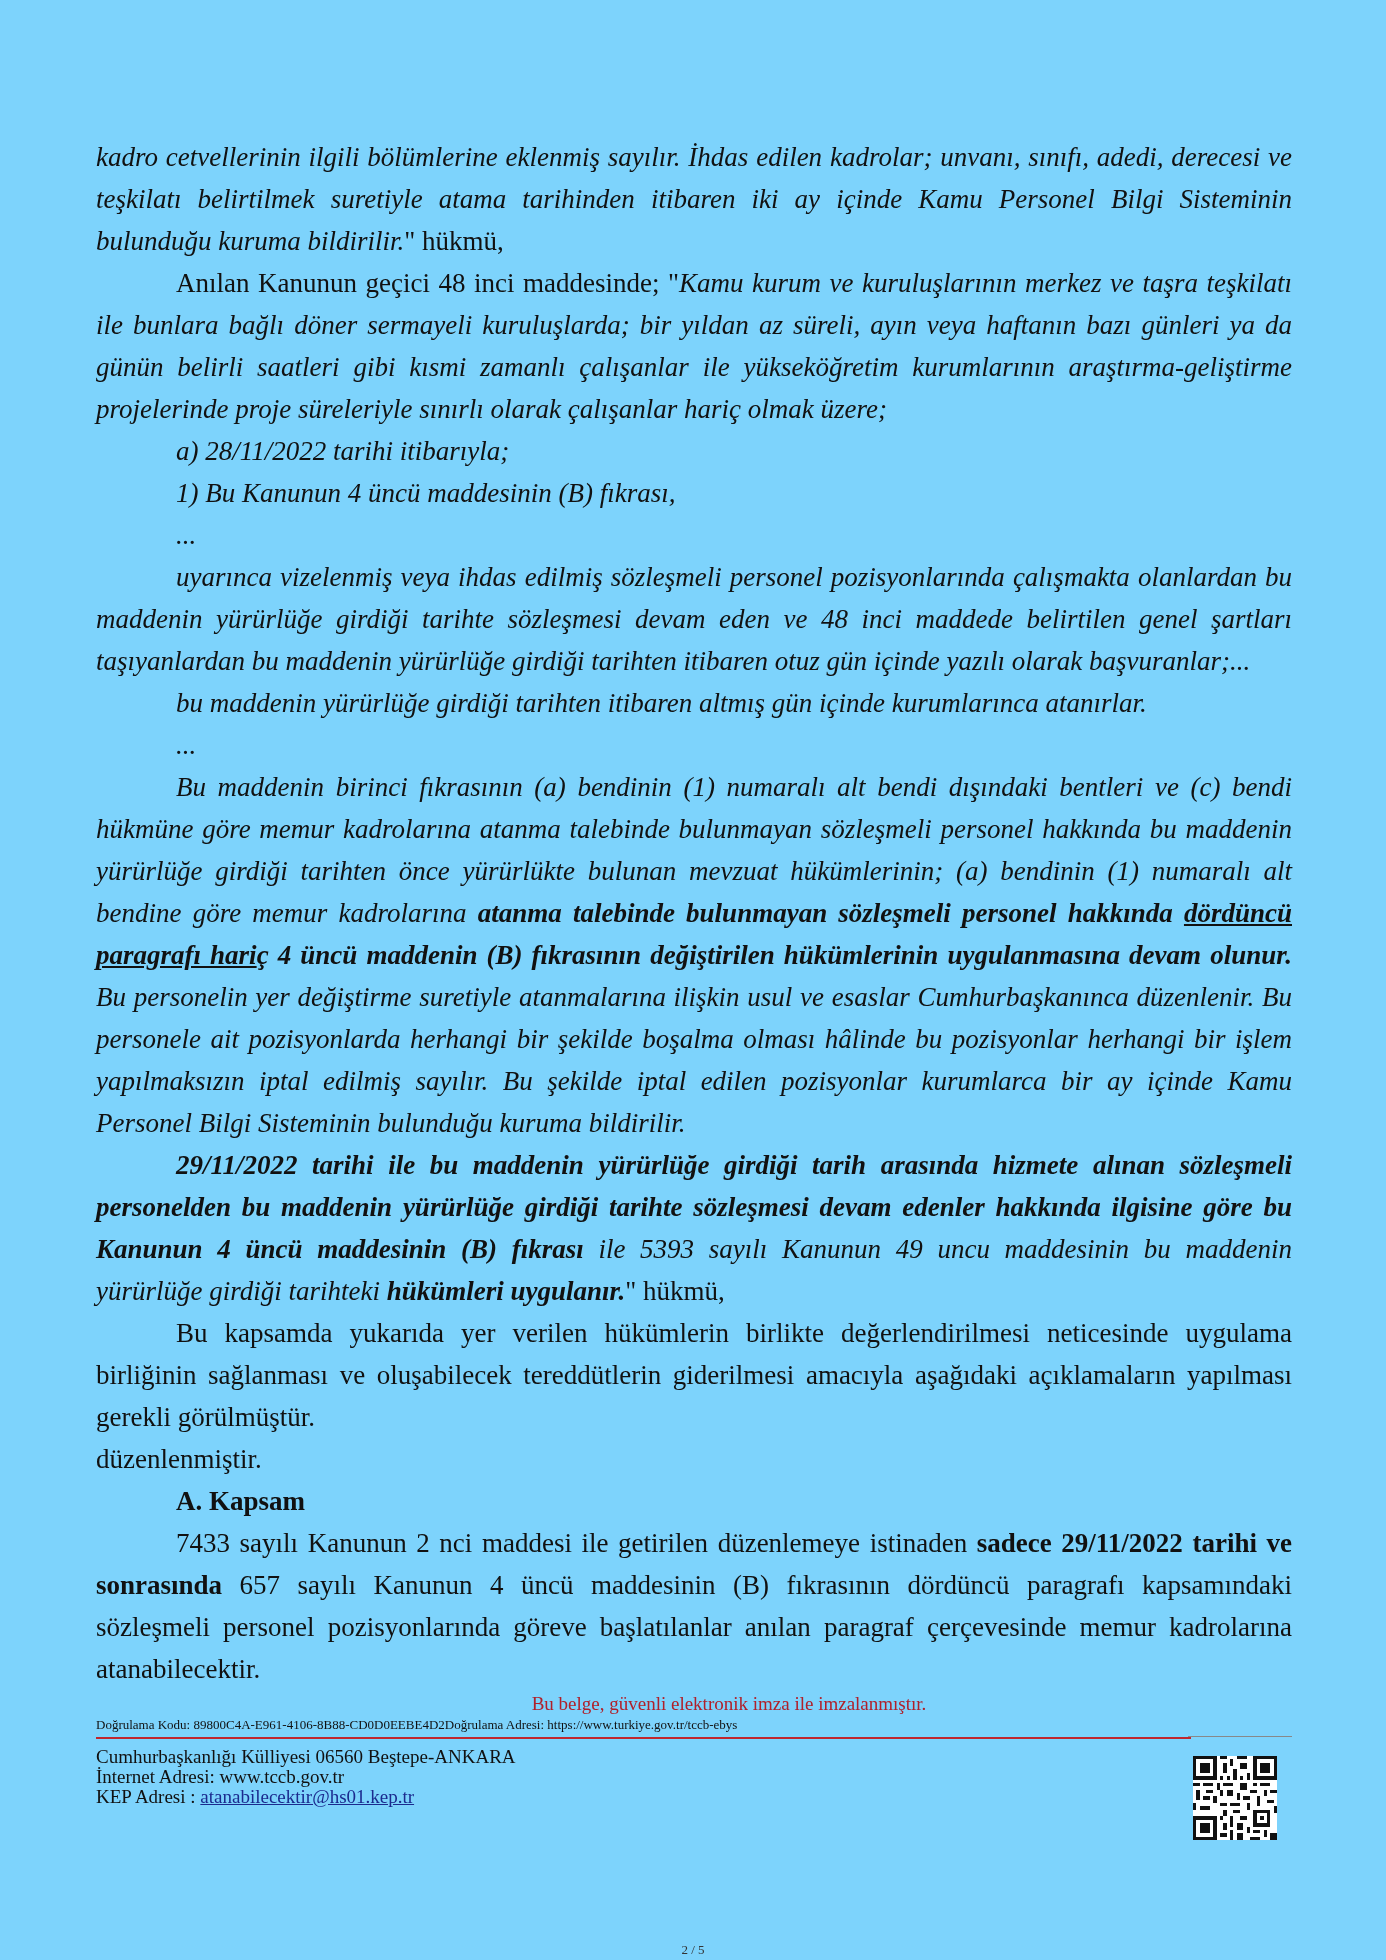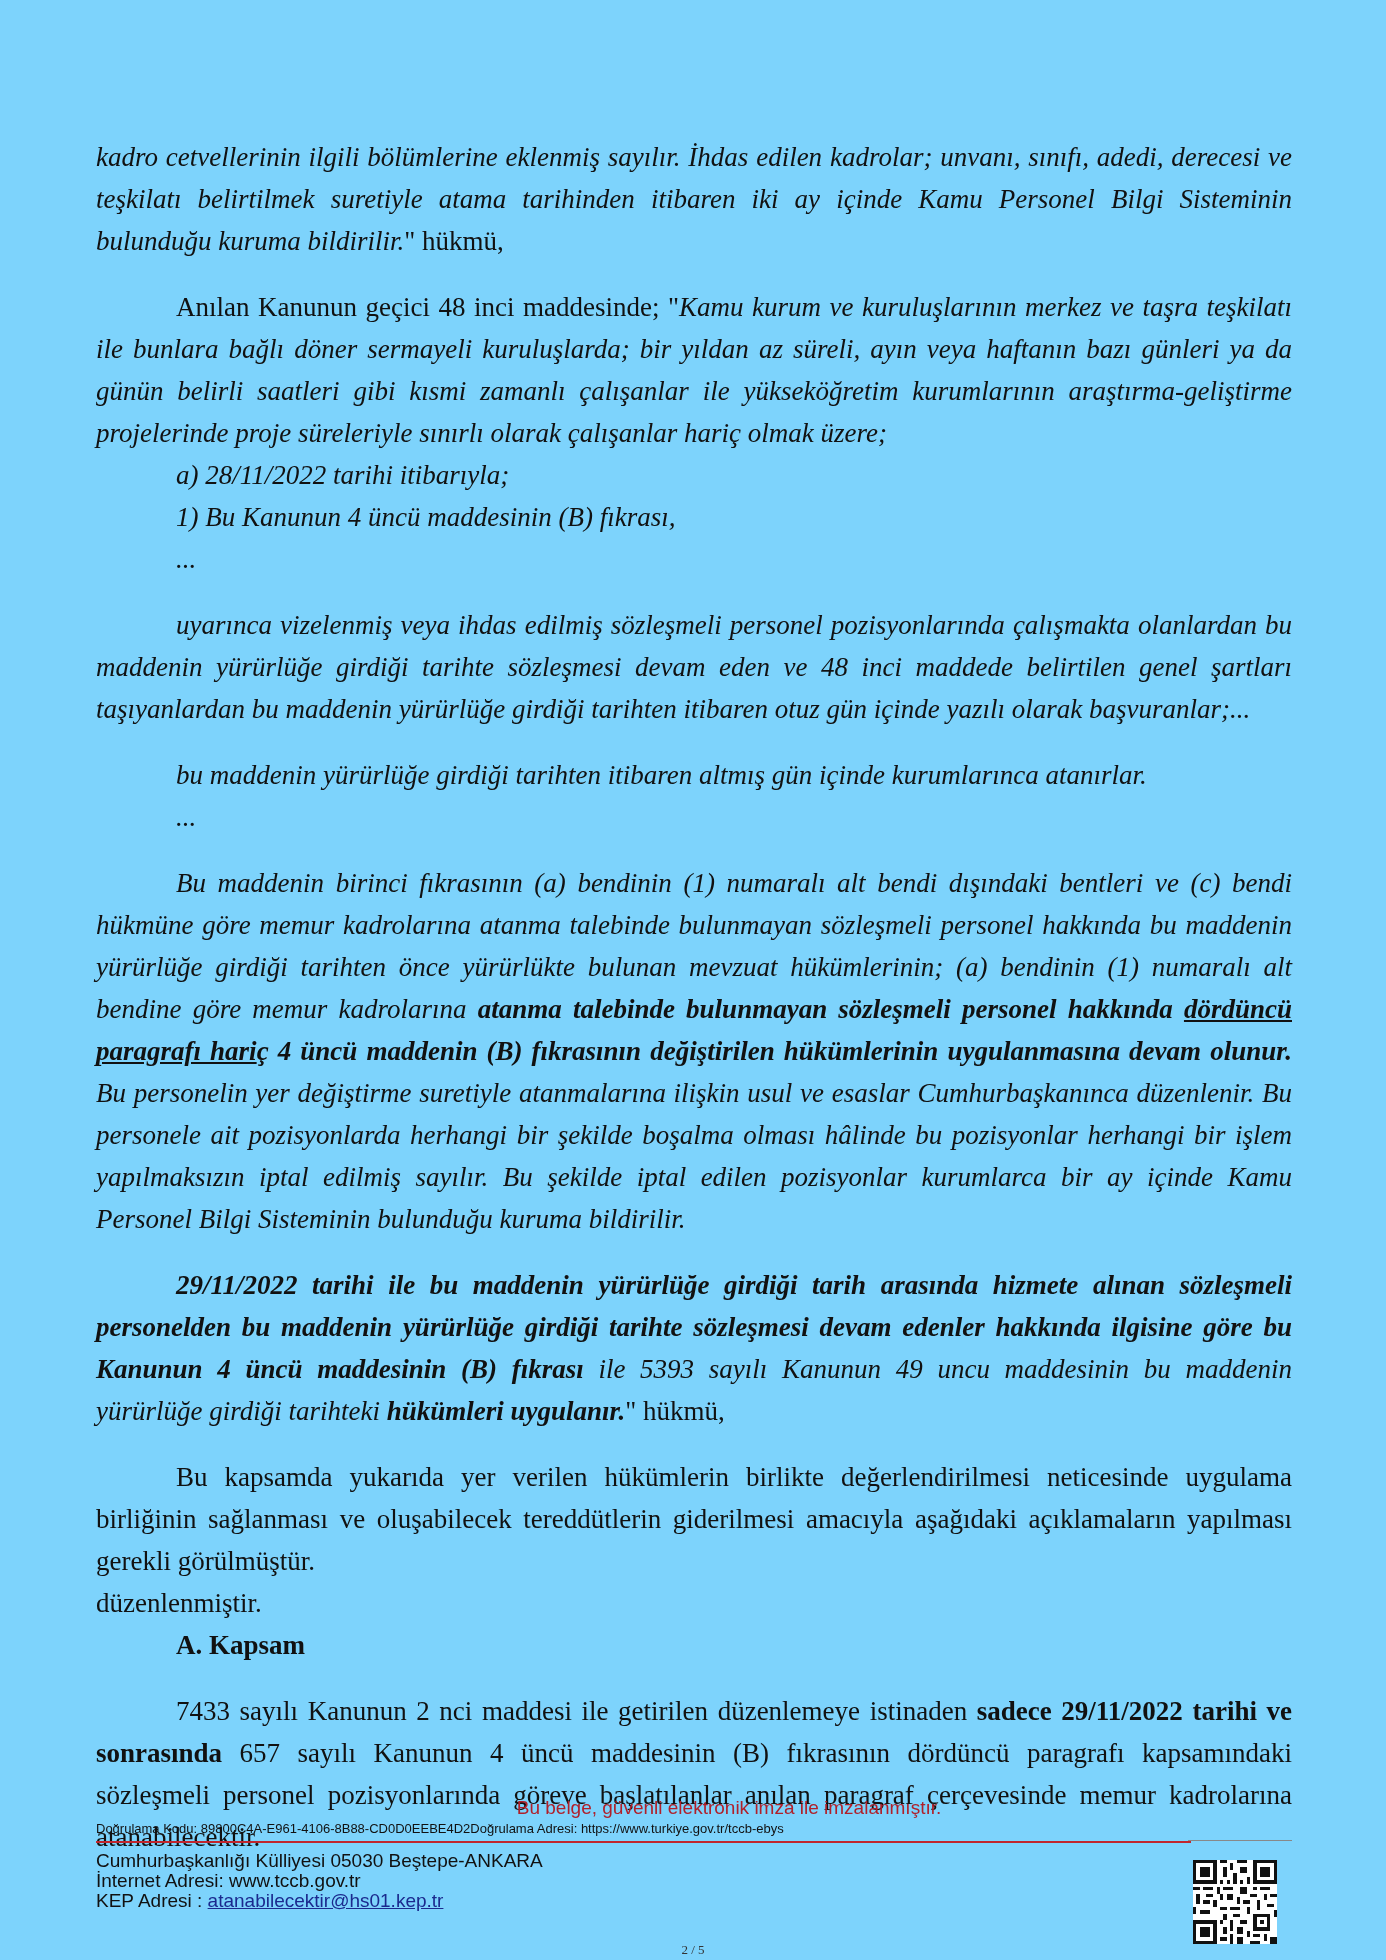--- a/index.html
+++ b/index.html
@@ -2,29 +2,29 @@
 <html><head>
 <meta charset="utf-8">
 <style>
   html, body { margin: 0; padding: 0; background: #ffffff; }
   body { width: 1386px; height: 1960px; position: relative; overflow: hidden;
          font-family: "Liberation Serif", "DejaVu Serif", serif; color: #111; }
   .page { position: absolute; left: 0; top: 0; width: 1386px; height: 1960px; background: #7dd3fc; }
   .body-text { position: absolute; left: 96px; top: 136px; width: 1196px;
                font-size: 27px; line-height: 42px; text-align: justify; }
   .p { margin: 0; }
-  .ind { text-indent: 80px; margin-top: 24px; }
+  .ind { text-indent: 80px; }
   .li { padding-left: 80px; text-align: left; }
   i, .it { font-style: italic; }
   b, .bd { font-weight: bold; }
   .u { text-decoration: underline; }
   .sp-heading { margin: 0; padding-left: 80px; font-weight: bold; }
 
-  .footer { position: absolute; left: 96px; top: 1798px; width: 1196px;
-            font-family: Liberation Sans, sans-serif; }
+  .footer { position: absolute; left: 96px; top: 1694px; width: 1196px;
+            font-family: Liberation Serif, serif; }
   .sig-note { text-align: center; color: #b0202a; font-size: 19px; line-height: 20px; margin-left: 70px; }
   .verify-row { display: flex; justify-content: flex-start; font-size: 13px; line-height: 22px; color: #111; }
   .red-rule { height: 0; border-top: 2px solid #c0262e; margin-top: 1px; width: 1095px; }
   .grey-rule { position: absolute; right: 0; top: 42px; width: 104px; border-top: 1px solid #888; }
   .contact { margin-top: 8px; font-size: 19px; line-height: 20px; color: #111; }
   .contact a { color: #1b2a8e; text-decoration: underline; }
   .qr { position: absolute; right: 15px; top: 62px; width: 84px; height: 84px; }
   .page-num { position: absolute; left: 0; width: 1386px; top: 1942px; text-align: center;
               font-size: 13px; color: #333; }
 </style>
@@ -61,21 +61,21 @@
 
   <div class="footer">
     <div class="sig-note">Bu belge, güvenli elektronik imza ile imzalanmıştır.</div>
     <div class="verify-row">
       <span>Doğrulama Kodu: 89800C4A-E961-4106-8B88-CD0D0EEBE4D2</span>
       <span>Doğrulama Adresi: https://www.turkiye.gov.tr/tccb-ebys</span>
     </div>
     <div class="red-rule"></div>
     <div class="grey-rule"></div>
     <div class="contact">
-      <div>Cumhurbaşkanlığı Külliyesi 05030 Beştepe-ANKARA</div>
+      <div>Cumhurbaşkanlığı Külliyesi 06560 Beştepe-ANKARA</div>
       <div>İnternet Adresi: www.tccb.gov.tr</div>
       <div><span>KEP Adresi : </span><a>atanabilecektir@hs01.kep.tr</a></div>
     </div>
     <svg class="qr" viewBox="0 0 25 25" shape-rendering="crispEdges">
       <rect x="0" y="0" width="25" height="25" fill="#fff"></rect>
       <g fill="#111">
         <path d="M0 0h7v7h-7zM1 1v5h5v-5zM2 2h3v3h-3z" fill-rule="evenodd"></path>
         <path d="M18 0h7v7h-7zM19 1v5h5v-5zM20 2h3v3h-3z" fill-rule="evenodd"></path>
         <path d="M0 18h7v7h-7zM1 19v5h5v-5zM2 20h3v3h-3z" fill-rule="evenodd"></path>
         <rect x="8" y="0" width="2" height="1"></rect>

